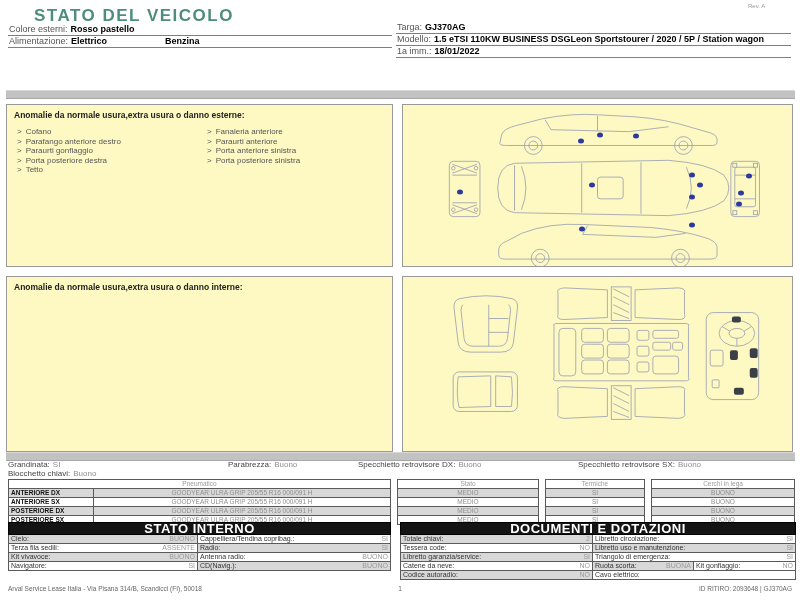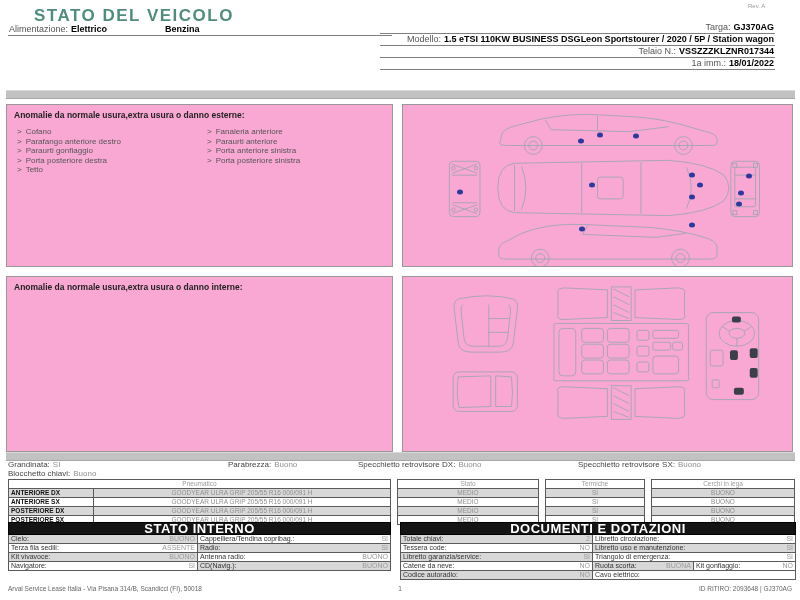--- a/index.html
+++ b/index.html
@@ -6,32 +6,32 @@
   html,body { width:800px; height:600px; background:#fff; font-family:"Liberation Sans", sans-serif; position:relative; overflow:hidden; }
   .abs { position:absolute; }
 
   
   #page-title { left:34px; top:6px; font-size:17px; font-weight:bold; letter-spacing:1.5px; color:#4e8d7c; }
   #rev { left:748px; top:3px; font-size:6px; color:#999; }
 
   
   .info-block { font-size:9px; }
   #info-left  { left:8px; top:24px; width:384px; }
-  #info-right { left:380px; top:22px; width:395px;text-align:right; }
+  #info-right { left:396px; top:22px; width:395px; }
   .irow { border-bottom:1px solid #7f7f7f; line-height:11px; min-height:11px; padding:0 1px; }
   .irow .k { color:#555; }
   .irow .v { color:#000; font-weight:bold; margin-left:3px; }
   .irow .v2 { color:#000; font-weight:bold; margin-left:58px; }
 
   
   .grey-bar { left:6px; width:789px; height:9px; background:#c2c2c2; border-top:1px solid #d8d8d8; border-bottom:1px solid #a8a8a8; }
   #bar1 { top:90px; } #bar2 { top:452px; }
 
   
-  .panel { border:1px solid #999; background:#f9a8d4; }
+  .panel { border:1px solid #999; background:#fef9c3; }
   #box-ext      { left:6px;   top:104px; width:387px; height:163px; }
   #box-ext-diag { left:402px; top:104px; width:391px; height:163px; }
   #box-int      { left:6px;   top:276px; width:387px; height:176px; }
   #box-int-diag { left:402px; top:276px; width:391px; height:176px; }
   .panel-title { position:absolute; left:7px; top:5px; font-size:8.5px; font-weight:bold; color:#222; }
   .anom-list { position:absolute; top:22px; list-style:none; font-size:8px; color:#555; line-height:9.5px; }
   #anom-left  { left:10px; }
   #anom-right { left:200px; }
   .anom-list li { display:flex; }
   .anom-list .blt { margin-right:4px; color:#555; }
@@ -68,27 +68,27 @@
   #footer .fc { width:20px; text-align:center; }
   #footer .fr { flex:1; text-align:right; }
 </style>
 </head>
 <body>
 
 <div class="abs" id="page-title">STATO DEL VEICOLO</div>
 <div class="abs" id="rev">Rev. A</div>
 
 <div class="abs info-block" id="info-left">
+  <div class="irow"><span class="k">Colore esterni:</span><span class="v">Rosso pastello</span></div>
   <div class="irow"><span class="k">Alimentazione:</span><span class="v">Elettrico</span><span class="v2">Benzina</span></div>
 </div>
 
 <div class="abs info-block" id="info-right">
   <div class="irow"><span class="k">Targa:</span><span class="v">GJ370AG</span></div>
   <div class="irow"><span class="k">Modello:</span><span class="v">1.5 eTSI 110KW BUSINESS DSGLeon Sportstourer / 2020 / 5P / Station wagon</span></div>
-  <div class="irow"><span class="k">Telaio N.:</span><span class="v">VSSZZZKLZNR017344</span></div>
   <div class="irow"><span class="k">1a imm.:</span><span class="v">18/01/2022</span></div>
 </div>
 
 <div class="abs grey-bar" id="bar1"></div>
 
 <div class="abs panel" id="box-ext">
   <div class="panel-title">Anomalie da normale usura,extra usura o danno esterne:</div>
   <ul class="anom-list" id="anom-left">
     <li>
         <span class="blt">&gt;</span>

